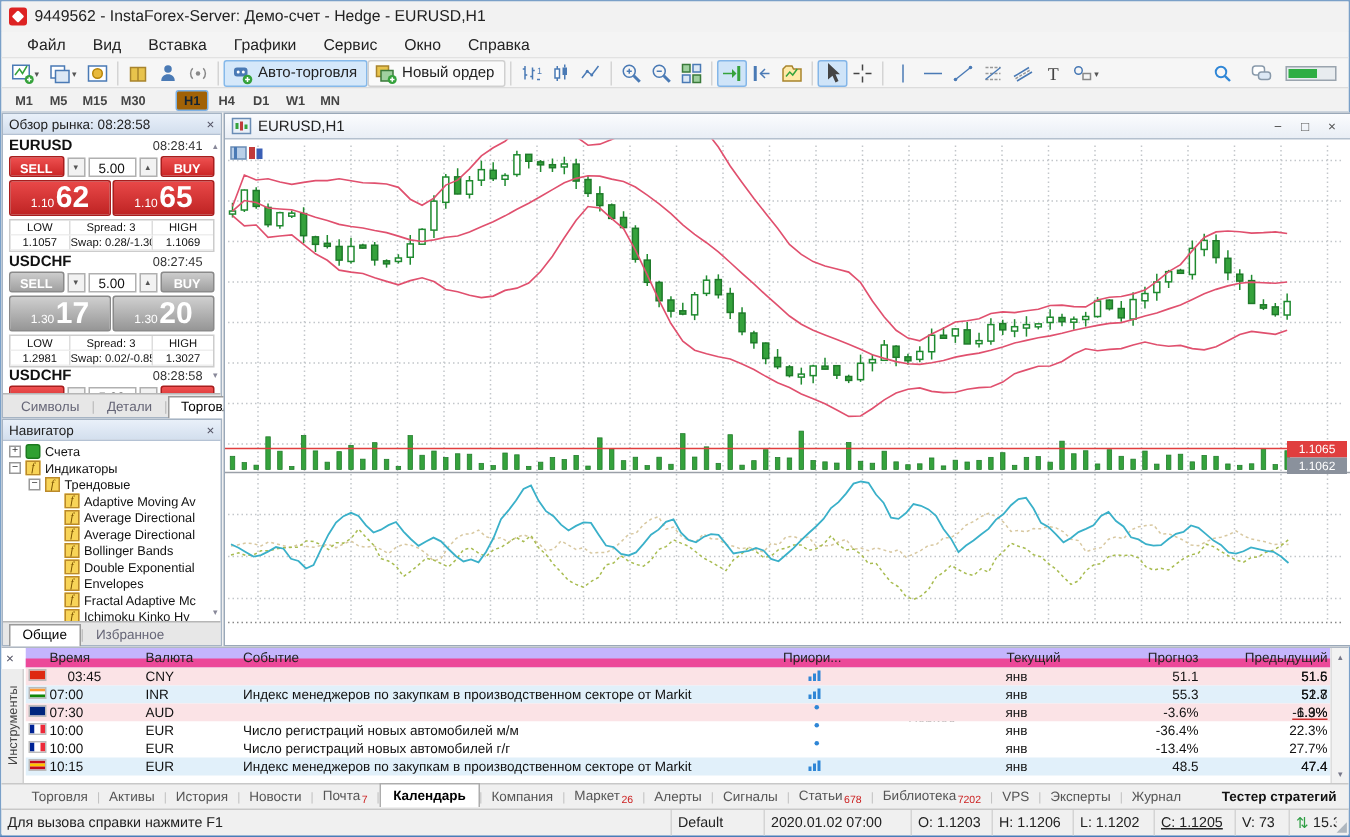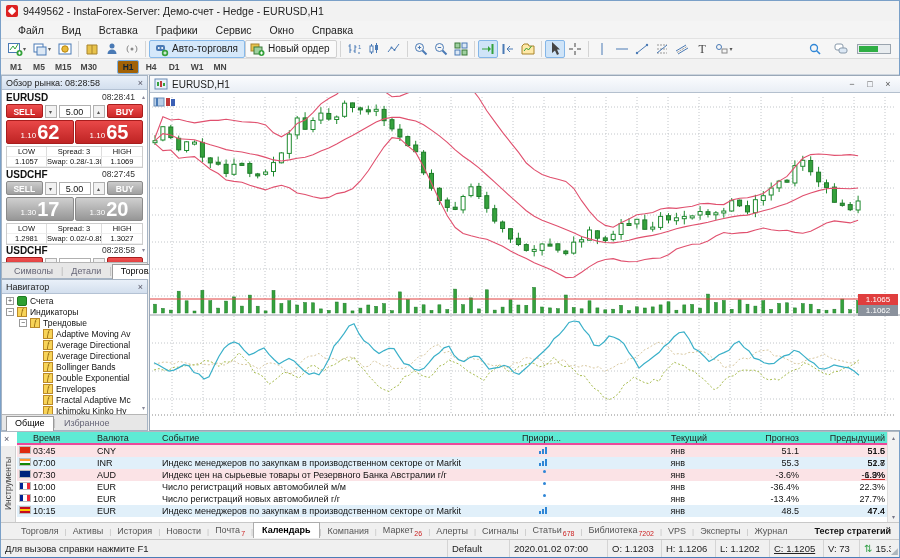--- a/index.html
+++ b/index.html
@@ -84,21 +84,21 @@
   svg .askline{stroke:#e03e3e;stroke-width:1;}
   svg .osc1{fill:none;stroke:#3ab0c9;stroke-width:1.2;}
   svg .osc2{fill:none;stroke:#a8bc50;stroke-width:1;stroke-dasharray:2,2;}
   svg .osc3{fill:none;stroke:#d8c8a0;stroke-width:1;stroke-dasharray:2,2;}
   
   .toolbox{position:absolute;left:0;top:430px;width:898px;height:108px;background:#fff;border-top:1px solid #b0b8c2;}
   .tbx-close{position:absolute;left:3px;top:2px;font-size:9px;color:#556;}
   .sidetab{position:absolute;left:0;top:14px;width:15px;bottom:17px;background:#ededed;border-right:1px solid #d0d0d0;display:flex;align-items:center;justify-content:center;}
   .sidetab span{writing-mode:vertical-rl;transform:rotate(180deg);font-size:8.5px;color:#444;}
   .cal{position:absolute;left:16px;top:0;width:870px;bottom:17px;overflow:hidden;}
-  .cal-head{position:relative;height:13px;background:#5eead4;border-bottom:2px solid #ec4899;}
+  .cal-head{position:relative;height:13px;background:#c4b5fd;border-bottom:6px solid #ec4899;}
   .cal-head span{position:absolute;top:1px;font-size:9px;color:#222;}
   .cal-row{position:relative;height:12px;}
   .cal-row span{position:absolute;top:1px;font-size:9px;color:#111;white-space:nowrap;}
   .flag{position:absolute;left:2px;top:2px;width:12px;height:8px;border:1px solid #bbb;display:flex;flex-direction:column;overflow:hidden;}
   .flag i{flex:1;}
   .flag.v{flex-direction:row;}
   .prio-high{position:absolute;display:flex;align-items:flex-end;gap:1px;height:7px;}
   .prio-high i{width:2px;background:#2f86d6;}
   .prio-low{position:absolute;width:3px;height:3px;border-radius:50%;background:#2f86d6;top:5px;}
   .vscroll{position:absolute;right:0;top:0;width:12px;bottom:17px;background:#f2f2f2;border-left:1px solid #ddd;}
@@ -866,21 +866,21 @@
           <span style="left: 608px; width: 82px; text-align: right;">Текущий</span>
           <span style="left: 700px; width: 82px; text-align: right;">Прогноз</span>
           <span style="left: 775px; width: 93px; text-align: right;">Предыдущий</span>
         </div>
       <div id="cal-rows">
           <div class="cal-row" style="background: rgb(251, 227, 230);">
             <span class="flag">
               <i style="background: rgb(222, 41, 16);"></i>
               <i style="background: rgb(222, 41, 16);"></i>
             </span>
-            <span style="left: 16px;">03:45</span>
+            <span style="left: 28px;">03:45</span>
             <span style="left: 80px;">CNY</span>
             <span class="prio-high" style="left: 522px; top: 2px;">
               <i style="height: 3px;"></i>
               <i style="height: 5px;"></i>
               <i style="height: 7px;"></i>
             </span>
             <span style="left: 608px; width: 60px; text-align: right;">янв</span>
             <span style="left: 700px; width: 82px; text-align: right;">51.1</span>
             <span style="left: 786px; width: 82px; text-align: right;">51.6</span>
             <span style="left: 775px; width: 93px; text-align: right;">51.5</span>
@@ -904,21 +904,20 @@
             <span style="left: 786px; width: 82px; text-align: right;">51.8</span>
             <span style="left: 775px; width: 93px; text-align: right;">52.7</span>
           </div>
           <div class="cal-row" style="background: rgb(251, 227, 230);">
             <span class="flag">
               <i style="background: rgb(0, 36, 125);"></i>
               <i style="background: rgb(0, 36, 125);"></i>
             </span>
             <span style="left: 16px;">07:30</span>
             <span style="left: 80px;">AUD</span>
-            <span style="left: 145px;">Индекс цен на сырьевые товары от Резервного Банка Австралии г/г</span>
             <span class="prio-low" style="left: 526px;"></span>
             <span style="left: 608px; width: 60px; text-align: right;">янв</span>
             <span style="left: 700px; width: 82px; text-align: right;">-3.6%</span>
             <span style="left: 786px; width: 82px; text-align: right;">6.3%</span>
             <span style="left: 775px; width: 93px; text-align: right; text-decoration: underline rgb(204, 51, 51);">-1.9%</span>
           </div>
           <div class="cal-row" style="background: rgb(255, 255, 255);">
             <span class="flag v">
               <i style="background: rgb(0, 35, 149);"></i>
               <i style="background: rgb(255, 255, 255);"></i>

